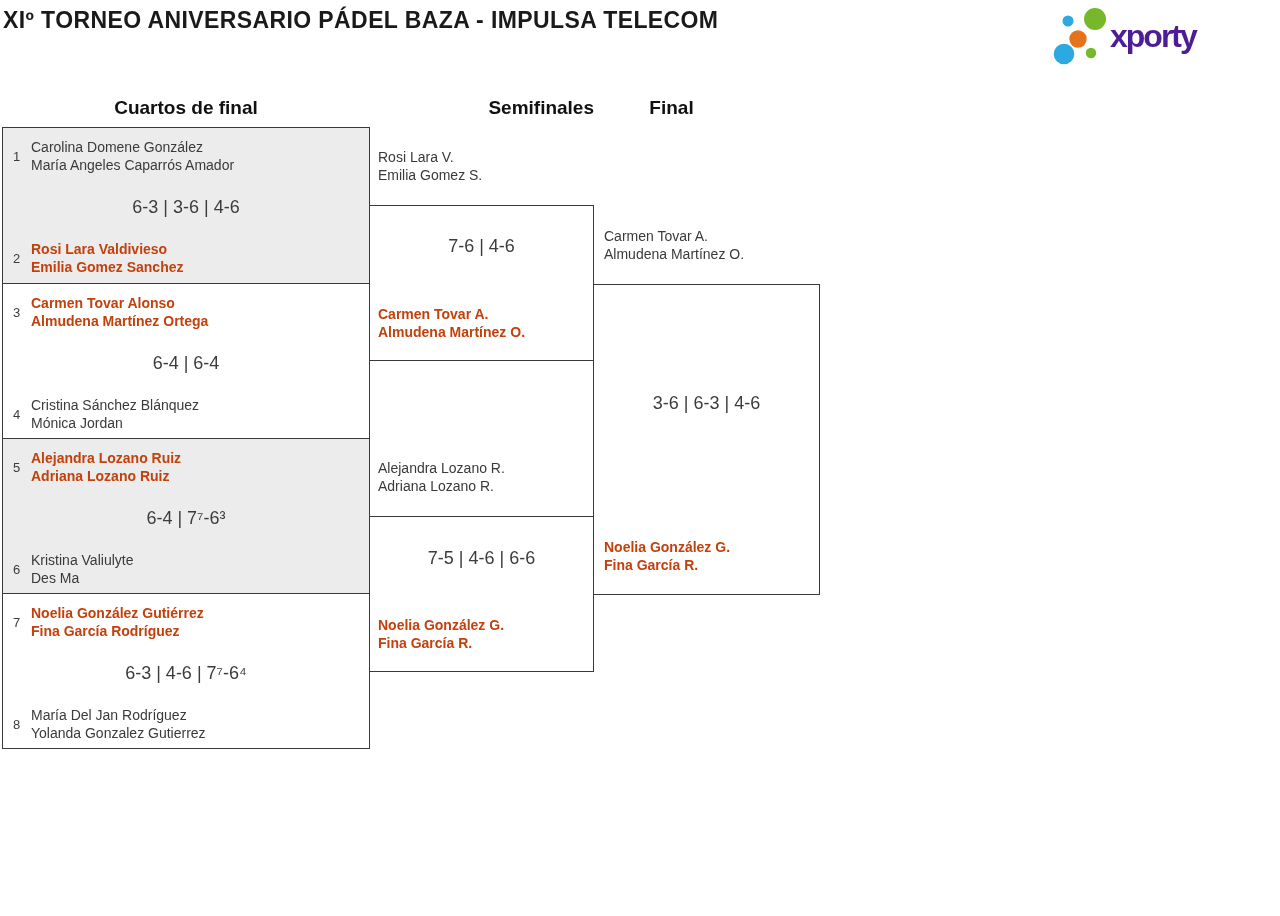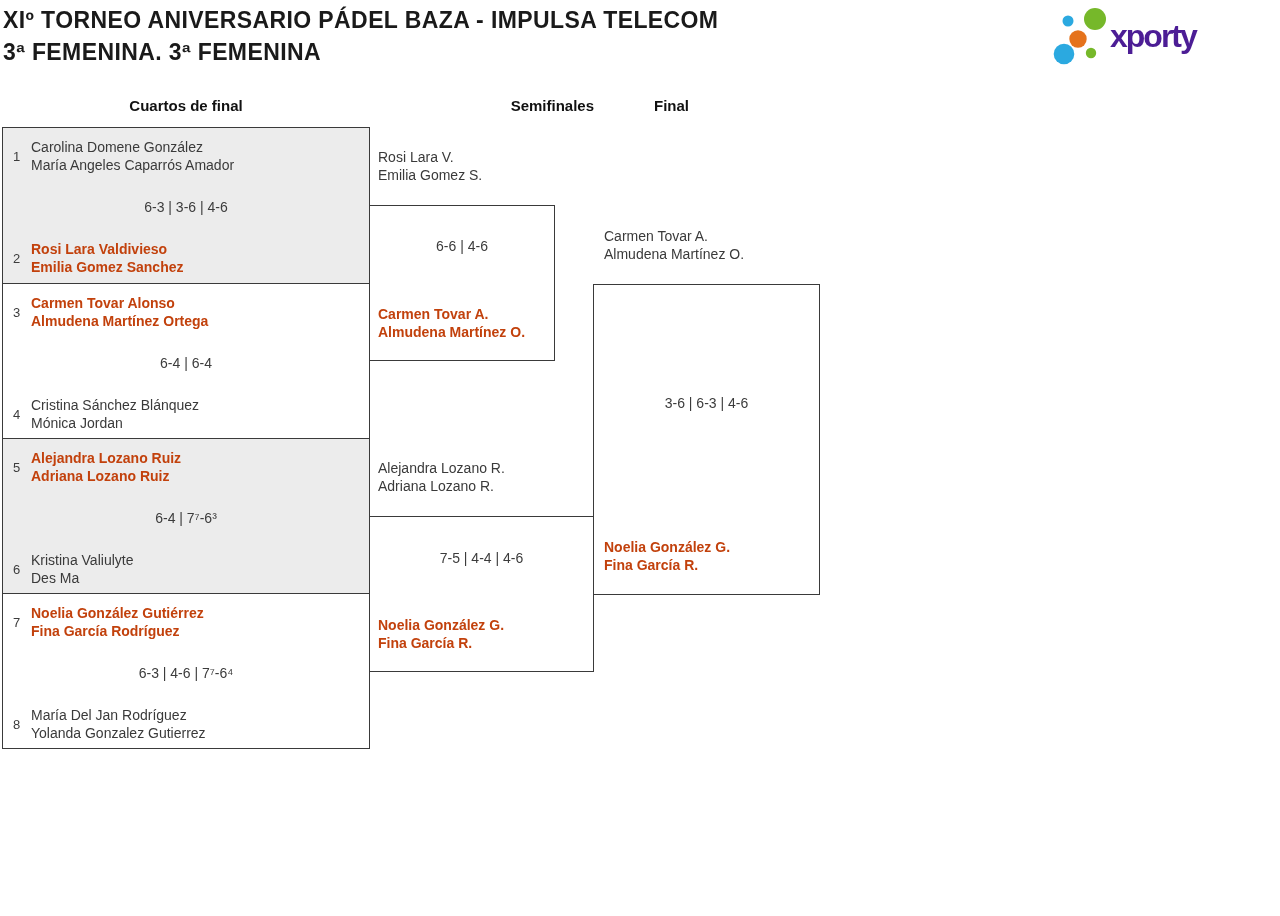--- a/index.html
+++ b/index.html
@@ -20,52 +20,51 @@
   .logo{position:absolute;left:1048px;top:6px;width:230px;height:66px;text-decoration:none;}
   .logo svg{position:absolute;left:0;top:0;}
   .logo-text{
     position:absolute;left:62px;top:-3px;
     font-size:32px;font-weight:bold;letter-spacing:-2px;
     color:#4c1d95;line-height:66px;
   }
   
   .rh{
     position:absolute;top:97px;text-align:center;
-    font-size:15px;font-weight:bold;color:#111;
+    font-size:19px;font-weight:bold;color:#111;
   }
   .rh0{left:2px;width:368px;}
   .rh1{left:369px;width:225px;text-align:right;}
   .rh2{left:558px;width:227px;}
   
   .box{
     position:absolute;box-sizing:border-box;
     border:1px solid #3a3a3a;background:#fff;
   }
   .box.gray{background:#ececec;}
   .qf{left:2px;width:368px;}
   .trow{position:absolute;left:6px;display:flex;align-items:center;column-gap:7px;}
   .seed{flex:none;width:15px;text-align:center;font-size:13px;color:#3c3c3c;}
   .names{font-size:14px;line-height:18px;color:#3a3a3a;}
   .names .pl{display:block;white-space:nowrap;}
   .names.winner{font-weight:bold;color:#c2410c;}
   .score{
     position:absolute;left:0;right:0;text-align:center;
-    font-size:14px;line-height:18px;color:#3c3c3c;white-space:nowrap;
+    font-size:18px;line-height:18px;color:#3c3c3c;white-space:nowrap;
   }
   .names.above{position:absolute;left:8px;top:-58px;}
   .names.lower{position:absolute;left:8px;}
 </style>
 </head>
 <body>
 
 <div class="canvas">
 
   <div class="title">
     <div>XIº TORNEO ANIVERSARIO PÁDEL BAZA - IMPULSA TELECOM</div>
-    <div>3ª FEMENINA. 3ª FEMENINA</div>
   </div>
 
   <a class="logo">
     <svg width="62" height="62" viewBox="0 0 62 62">
       <circle cx="20" cy="15" r="5.5" fill="#2ba9e0"></circle>
       <circle cx="47" cy="13" r="11" fill="#76b82a"></circle>
       <circle cx="30" cy="33" r="8.7" fill="#e5731c"></circle>
       <circle cx="16" cy="48" r="10.3" fill="#2ba9e0"></circle>
       <circle cx="43" cy="47" r="5.2" fill="#76b82a"></circle>
     </svg>
@@ -141,38 +140,38 @@
     <div class="score" style="top:70px">6-3 | 4-6 | 7⁷-6⁴</div>
     <div class="trow" style="top:112px">
       <span class="seed">8</span>
       <span class="names">
         <span class="pl">María Del Jan Rodríguez</span>
         <span class="pl">Yolanda Gonzalez Gutierrez</span>
       </span>
     </div>
   </div>
 
-  <div class="box" style="left:369px;top:205px;width:186px;height:156px">
+  <div class="box" style="left:369px;top:205px;width:225px;height:156px">
     <div class="names above">
       <span class="pl">Rosi Lara V.</span>
       <span class="pl">Emilia Gomez S.</span>
     </div>
-    <div class="score" style="top:31px">6-6 | 4-6</div>
+    <div class="score" style="top:31px">7-6 | 4-6</div>
     <div class="names lower winner" style="top:99px">
       <span class="pl">Carmen Tovar A.</span>
       <span class="pl">Almudena Martínez O.</span>
     </div>
   </div>
 
   <div class="box" style="left:369px;top:516px;width:225px;height:156px">
     <div class="names above">
       <span class="pl">Alejandra Lozano R.</span>
       <span class="pl">Adriana Lozano R.</span>
     </div>
-    <div class="score" style="top:32px">7-5 | 4-4 | 4-6</div>
+    <div class="score" style="top:32px">7-5 | 4-6 | 6-6</div>
     <div class="names lower winner" style="top:99px">
       <span class="pl">Noelia González G.</span>
       <span class="pl">Fina García R.</span>
     </div>
   </div>
 
   <div class="box" style="left:593px;top:284px;width:227px;height:311px">
     <div class="names above" style="left:10px">
       <span class="pl">Carmen Tovar A.</span>
       <span class="pl">Almudena Martínez O.</span>

